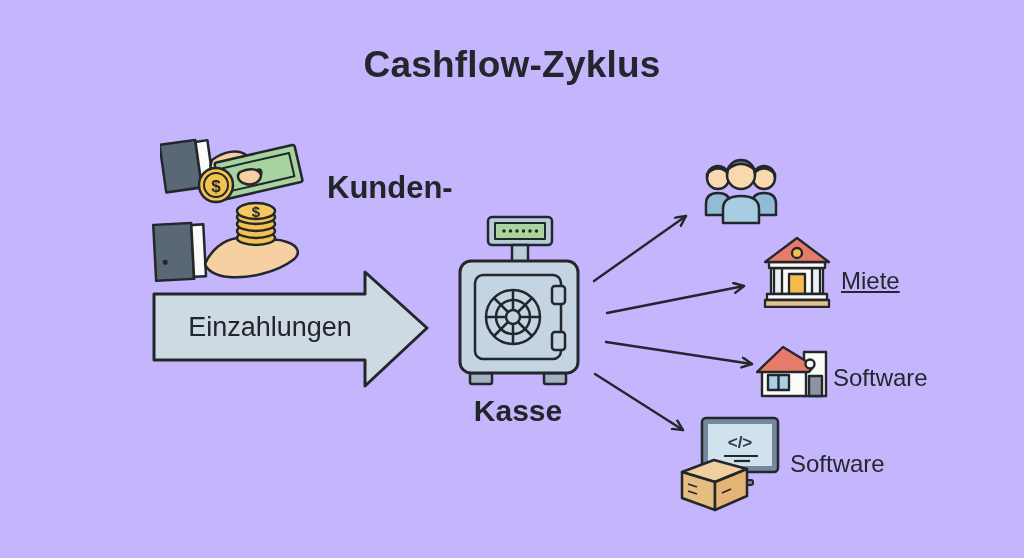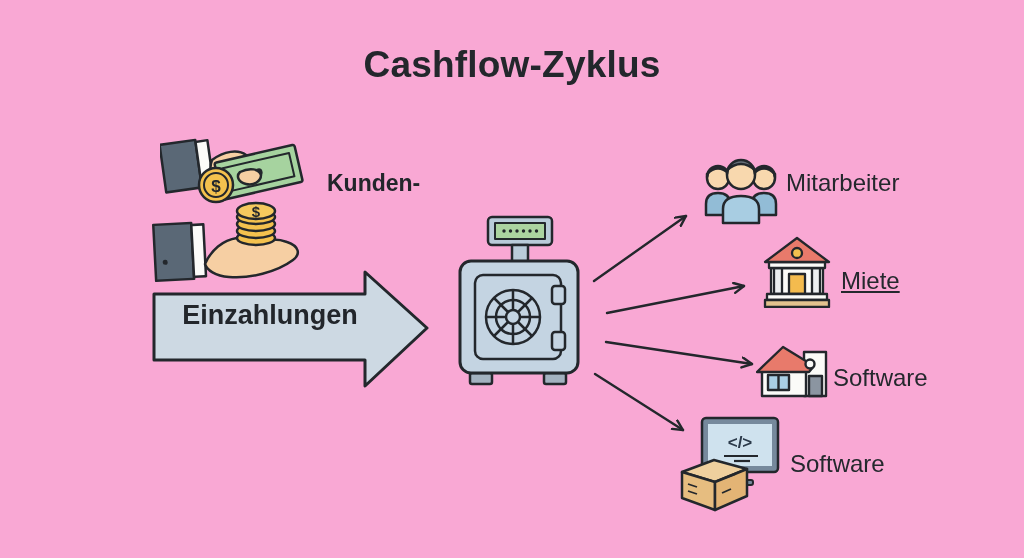--- a/index.html
+++ b/index.html
@@ -1,33 +1,33 @@
 <!DOCTYPE html>
 <html><head>
 <meta charset="utf-8">
 <style>
   html,body{margin:0;padding:0;}
   #canvas{
     position:relative; width:1024px; height:558px;
-    background:#f9a8d4; overflow:hidden;
+    background:#c4b5fd; overflow:hidden;
     font-family:"Liberation Sans", sans-serif; color:#22262b;
   }
   .abs{position:absolute;}
   #title{
     left:0; right:0; top:44px; text-align:center;
     font-size:37px; font-weight:700; letter-spacing:.2px; color:#23272c; margin:0;
   }
   #kunden-label{
-    left:327px; top:168px; font-size:23px; font-weight:700; line-height:1.32; color:#22262b;
+    left:327px; top:168px; font-size:31px; font-weight:700; line-height:1.32; color:#22262b;
   }
   #big-arrow{ left:152px; top:270px; width:278px; height:118px; }
   #big-arrow .arrow-text{
-    position:absolute; left:20px; top:12px; width:196px; height:67px;
+    position:absolute; left:20px; top:24px; width:196px; height:67px;
     display:flex; align-items:center; justify-content:center;
-    font-size:27px; font-weight:700; color:#22262b;
+    font-size:27px; font-weight:400; color:#22262b;
   }
   #icon-hand-give{ left:160px; top:130px; width:148px; height:92px; }
   #icon-hand-receive{ left:152px; top:198px; width:152px; height:92px; }
   #icon-safe{ left:457px; top:215px; width:124px; height:172px; }
   #kasse-label{
     left:442px; top:394px; width:152px; text-align:center;
     font-size:30px; font-weight:700; color:#22262b;
   }
   #connectors{ left:0; top:0; width:1024px; height:558px; pointer-events:none; }
   .out-label{ font-size:24px; font-weight:500; color:#24282d; }
@@ -129,20 +129,21 @@
             <line x1="56" y1="109" x2="56" y2="129"></line>
           <line x1="61" y1="97" x2="75" y2="83"></line>
             <line x1="37" y1="121" x2="51" y2="107"></line>
           <line x1="61" y1="107" x2="75" y2="121"></line>
             <line x1="37" y1="83" x2="51" y2="97"></line>
         </g>
       </g>
     </svg>
   </div>
 
+  <div id="kasse-label" class="abs">Kasse</div>
 
   <svg id="connectors" class="abs">
     <defs>
       <marker id="ah" markerUnits="userSpaceOnUse" markerWidth="16" markerHeight="16" refX="11" refY="6" orient="auto">
         <path d="M1,1 L11,6 L1,11" fill="none" stroke="#23272c" stroke-width="2.4" stroke-linecap="round" stroke-linejoin="round"></path>
       </marker>
     </defs>
     <g stroke="#23272c" stroke-width="2.4" stroke-linecap="round">
       <line x1="594" y1="281" x2="686" y2="216" marker-end="url(#ah)"></line>
       <line x1="607" y1="313" x2="744" y2="286" marker-end="url(#ah)"></line>
@@ -165,21 +166,20 @@
           <path d="M50,58 L50,47 Q50,36 62,36 Q74,36 74,47 L74,58 Z" fill="#92bcd6"></path>
         </g>
         <g>
           <circle cx="39" cy="18" r="14" fill="#f8d8ae"></circle>
           <path d="M25,17 A14,14 0 0 1 53,17 L53,13 Q39,1 25,13 Z" fill="#666f78"></path>
           <path d="M21,66 L21,52 Q21,39 39,39 Q57,39 57,52 L57,66 Z" fill="#a8cde2"></path>
         </g>
       </g>
     </svg>
   </div>
-  <span id="mitarbeiter-label" class="abs out-label">Mitarbeiter</span>
 
   <div id="icon-bank" class="abs">
     <svg width="68" height="72" viewBox="0 0 68 72">
       <g stroke="#23272c" stroke-width="2.3" stroke-linejoin="round">
         <rect x="8" y="32" width="52" height="26" fill="#fbfbf8"></rect>
         <rect x="11" y="32" width="8" height="26" fill="#eceff1"></rect>
         <rect x="49" y="32" width="8" height="26" fill="#eceff1"></rect>
         <rect x="26" y="38" width="16" height="20" fill="#f4bb4e"></rect>
         <rect x="6" y="26" width="56" height="6" fill="#fbfbf8"></rect>
         <polygon points="34,2 66,26 2,26" fill="#e87a6b"></polygon>

